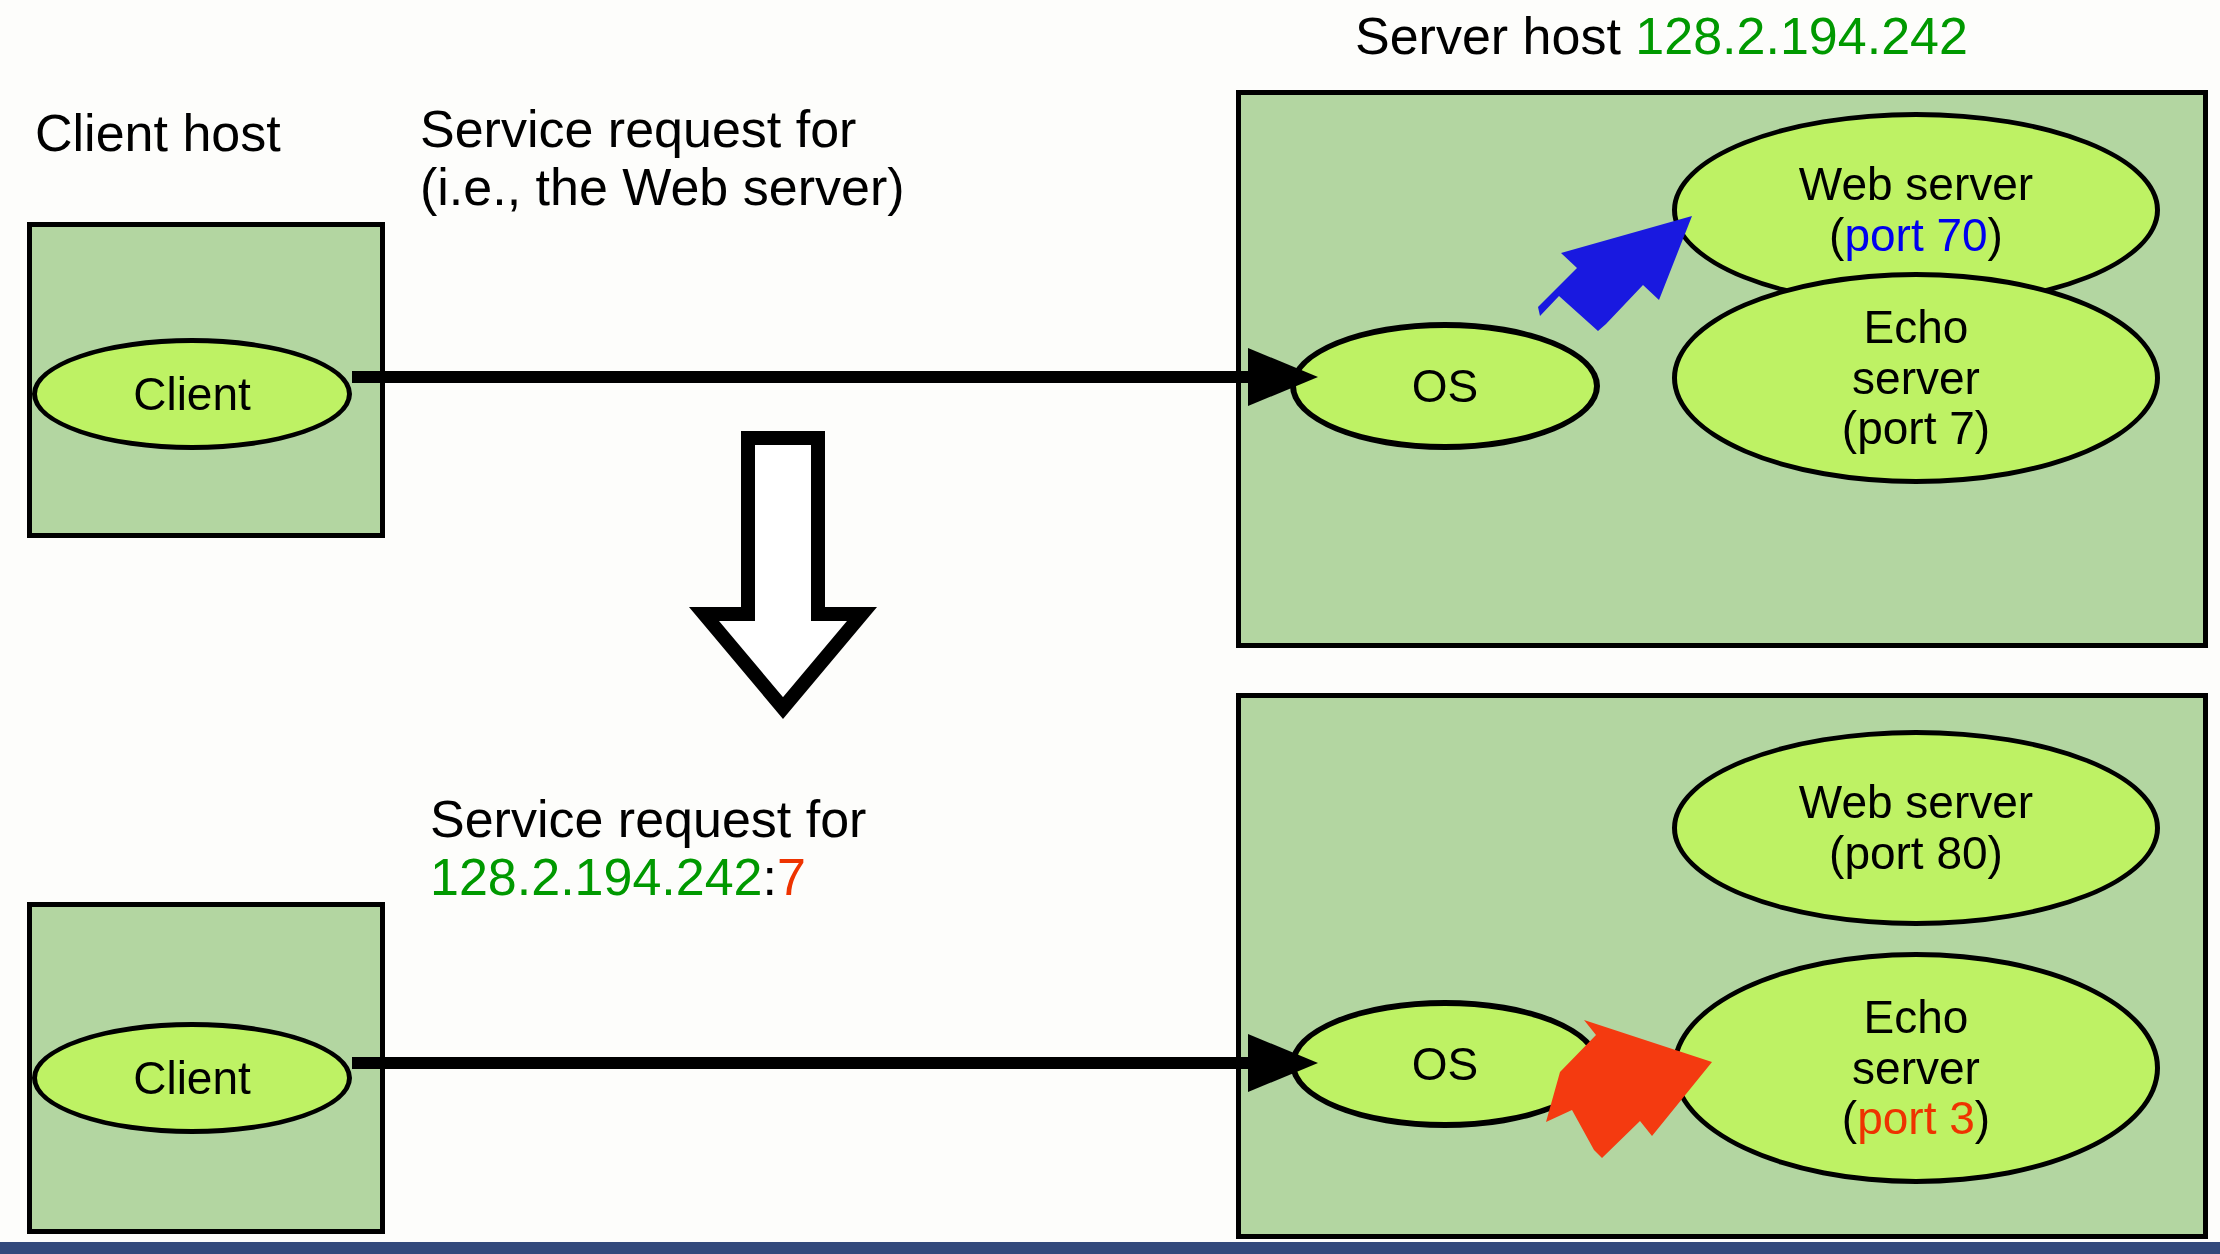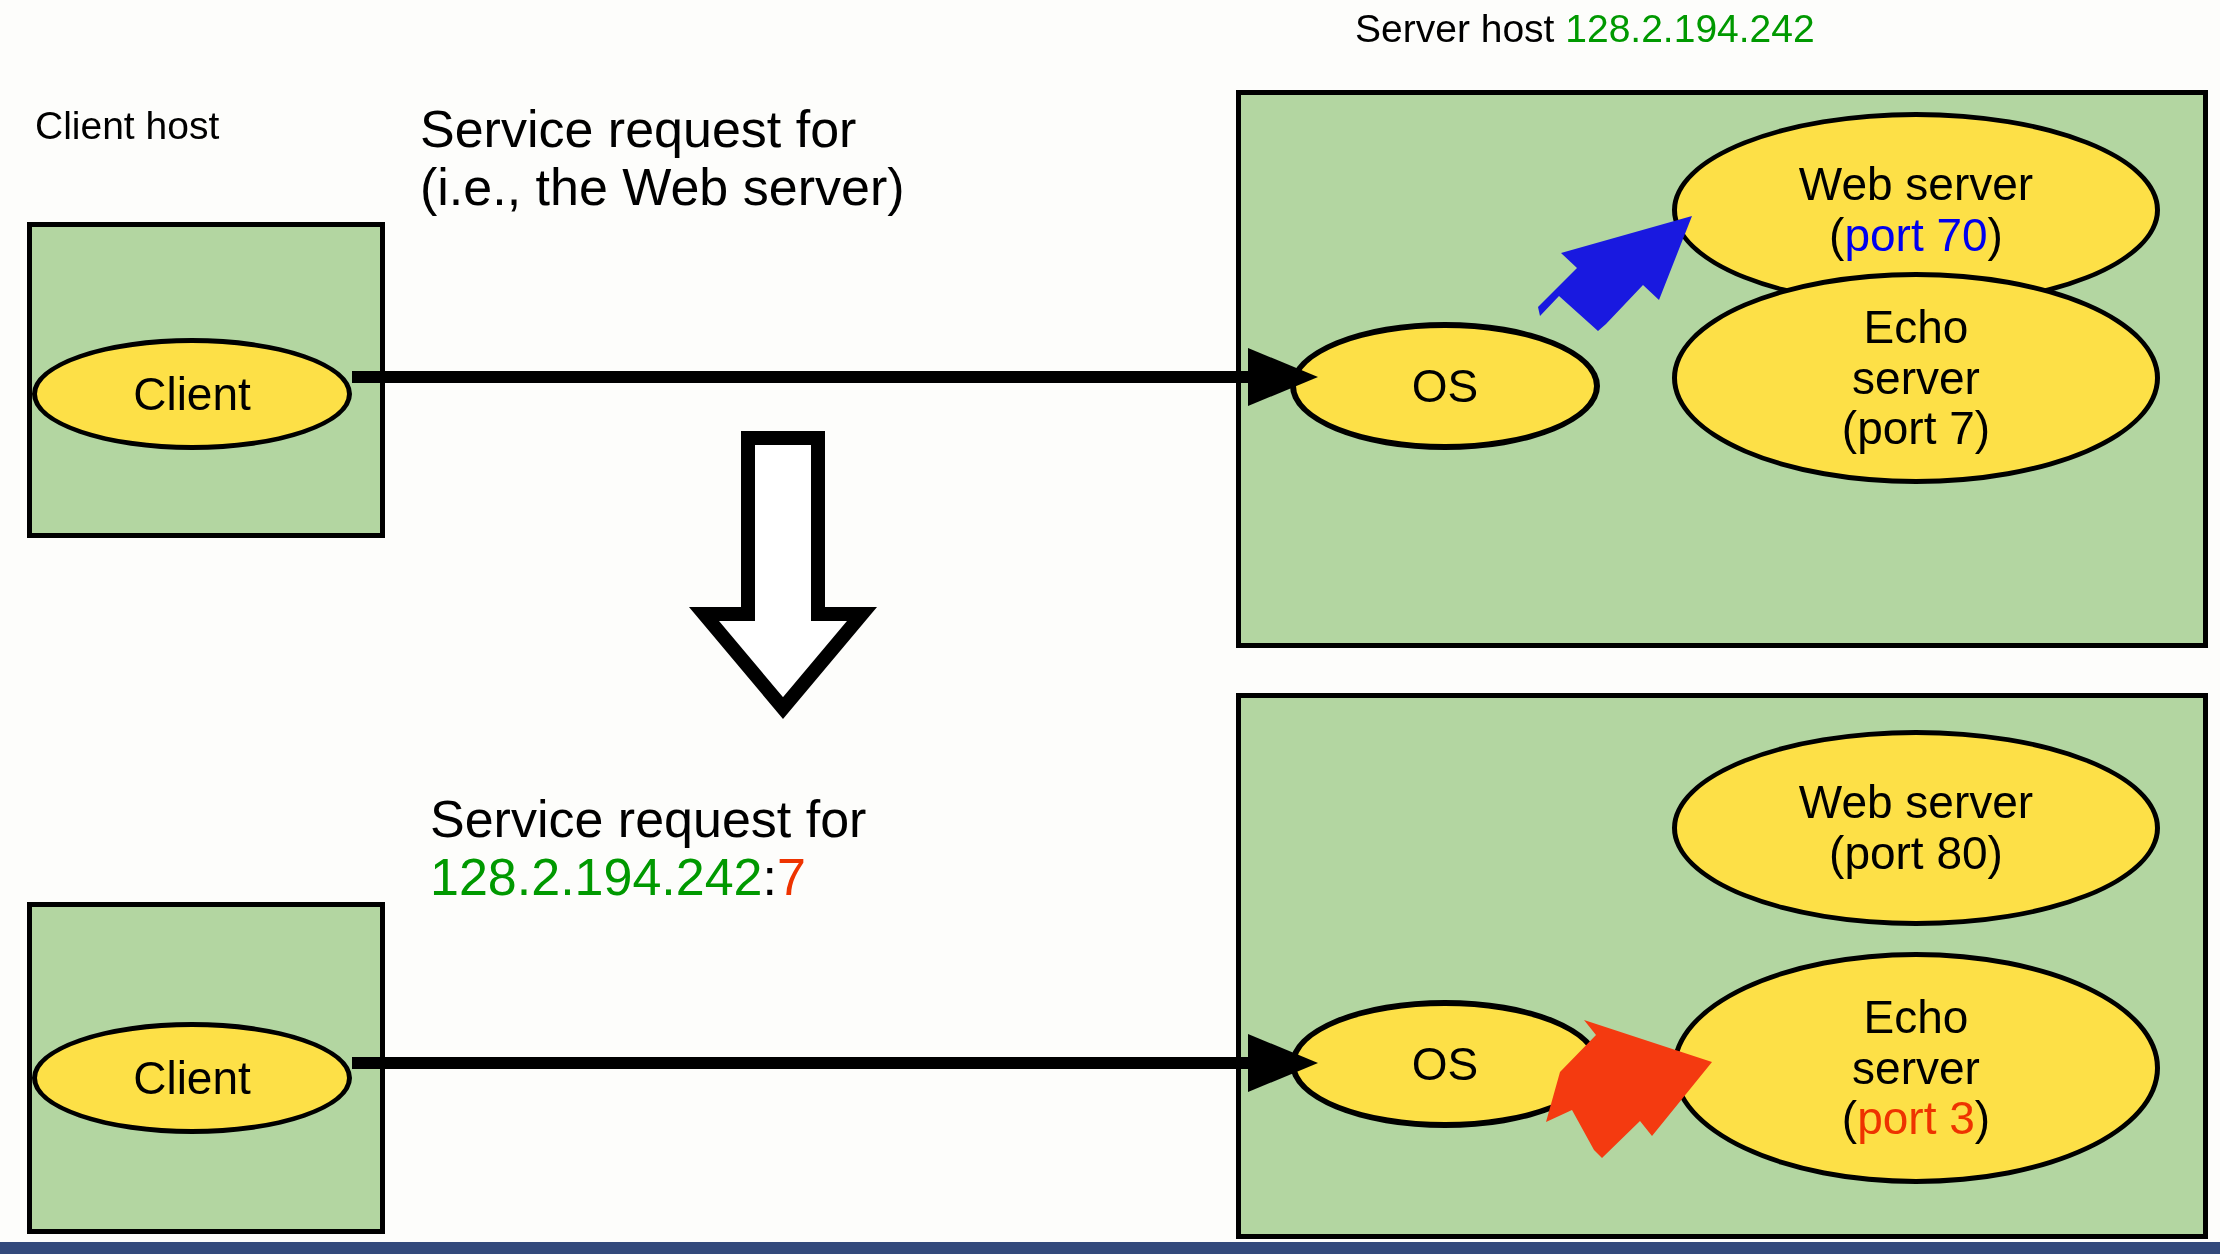--- a/index.html
+++ b/index.html
@@ -17,38 +17,38 @@
   }
   .host-box {
     position: absolute;
     background: #b3d6a1;
     border: 5px solid #000000;
     box-sizing: border-box;
   }
   .label {
     position: absolute;
     color: #000000;
-    font-size: 39px;
+    font-size: 52px;
     line-height: 1.08;
     white-space: nowrap;
   }
   .caption-block {
     position: absolute;
     font-size: 52px;
     line-height: 1.12;
     color: #000000;
     white-space: nowrap;
   }
   .green-txt { color: #009900; }
   .blue-txt  { color: #0000ee; }
   .red-txt   { color: #ee3300; }
 
   .node {
     position: absolute;
-    background: #fde047;
+    background: #bef264;
     border: 6px solid #000000;
     border-radius: 50%;
     box-sizing: border-box;
     display: flex;
     align-items: center;
     justify-content: center;
     text-align: center;
     font-size: 46px;
     line-height: 1.1;
     color: #000000;

